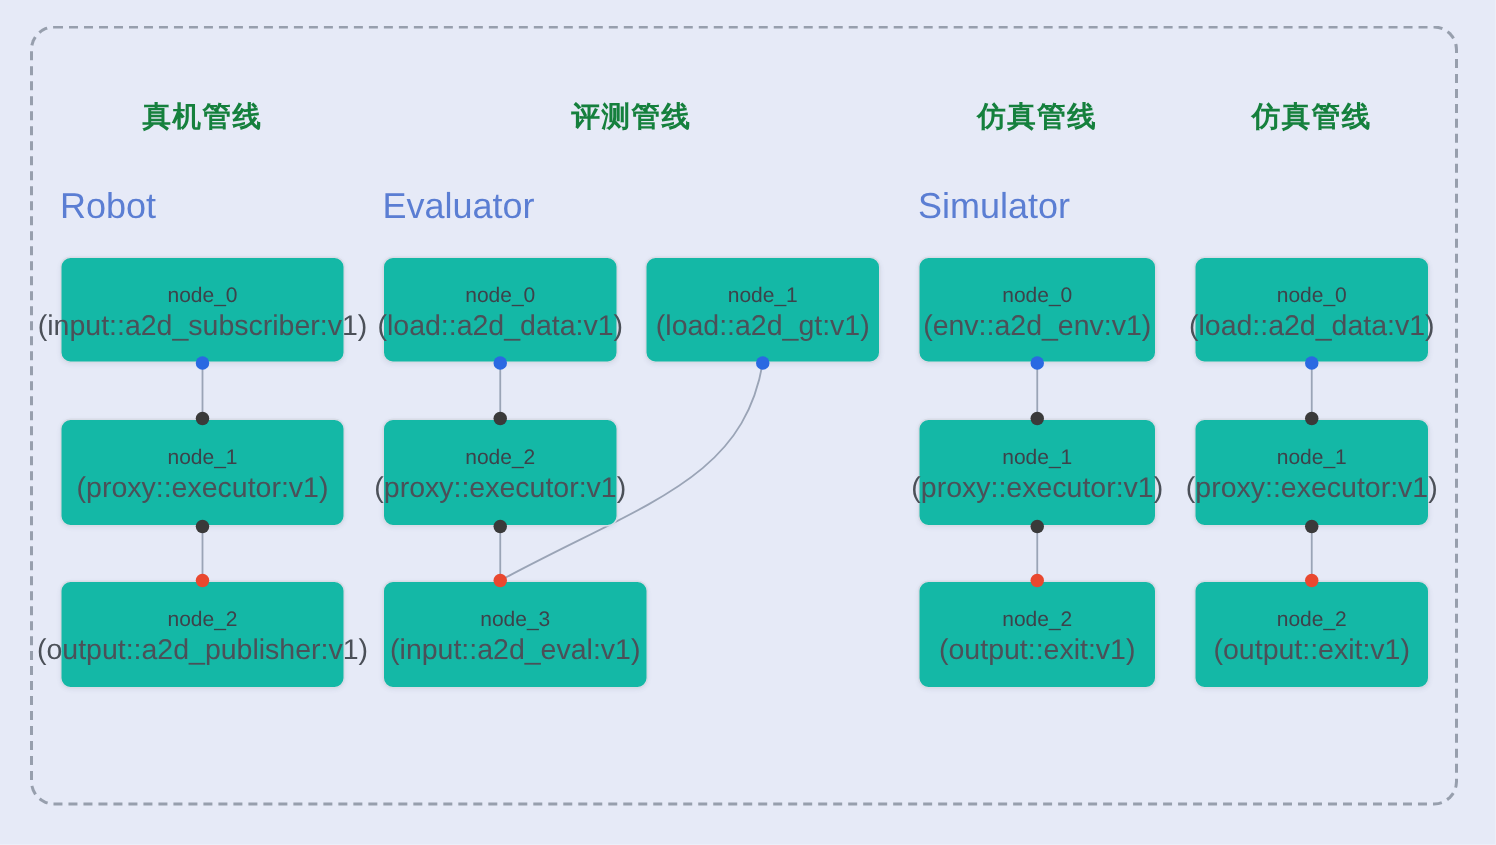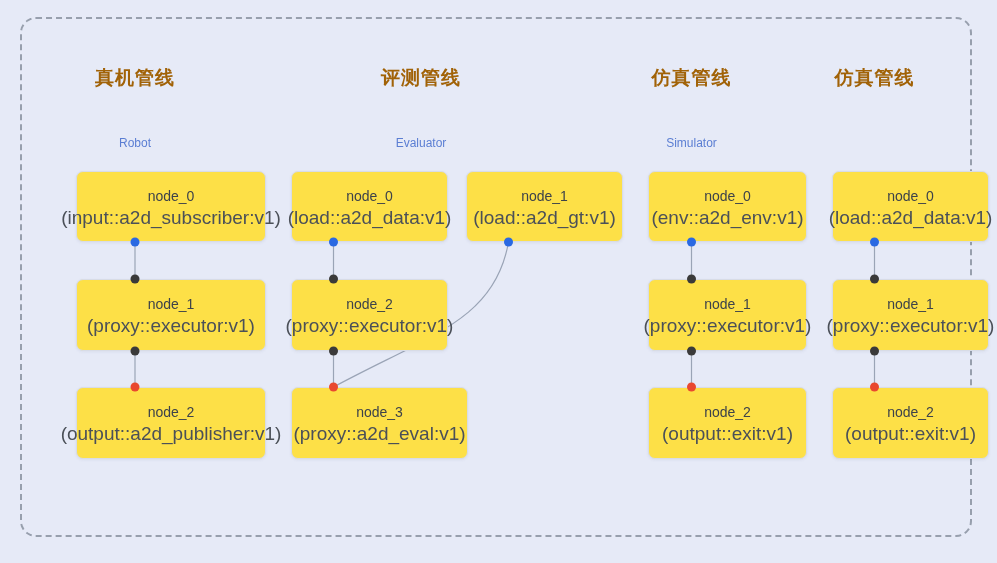--- a/index.html
+++ b/index.html
@@ -17,43 +17,42 @@
     width: 948px; height: 516px;
     border: 2px dashed #979fad;
     border-radius: 16px;
   }
   .title-zh {
     position: absolute;
     top: 65px;
     text-align: center;
     font-size: 19px;
     font-weight: 700;
-    color: #a16207;
+    color: #15803d;
     letter-spacing: 1px;
   }
   .title-en {
     position: absolute;
-    top: 136px;
-    text-align: center;
-    font-size: 12px;
+    top: 124px;
+    text-align: left;
+    font-size: 24px;
     color: #5b7ed3;
   }
   .node {
     position: absolute;
-    background: #fde047;
+    background: #14b8a6;
     border: 1px solid #d8dce6;
     border-radius: 7px;
     box-shadow: 0 1px 3px rgba(70,80,110,0.08);
     display: flex;
     flex-direction: column;
     align-items: center;
     justify-content: center;
     z-index: 2;
     box-sizing: border-box;
-    margin-left: 36px;
   }
   .node .nname {
     font-size: 14px;
     color: #3d424a;
     line-height: 21px;
   }
   .node .nimpl {
     font-size: 19px;
     color: #4b5058;
     line-height: 21px;
@@ -120,21 +119,21 @@
   <div class="node" style="left:430px;top:171px;width:157px;height:71px">
     <div class="nname">node_1</div>
     <div class="nimpl">(load::a2d_gt:v1)</div>
   </div>
   <div class="node" style="left:255px;top:279px;width:157px;height:72px">
     <div class="nname">node_2</div>
     <div class="nimpl">(proxy::executor:v1)</div>
   </div>
   <div class="node" style="left:255px;top:387px;width:177px;height:72px">
     <div class="nname">node_3</div>
-    <div class="nimpl">(proxy::a2d_eval:v1)</div>
+    <div class="nimpl">(input::a2d_eval:v1)</div>
   </div>
 
   <div class="node" style="left:612px;top:171px;width:159px;height:71px">
     <div class="nname">node_0</div>
     <div class="nimpl">(env::a2d_env:v1)</div>
   </div>
   <div class="node" style="left:612px;top:279px;width:159px;height:72px">
     <div class="nname">node_1</div>
     <div class="nimpl">(proxy::executor:v1)</div>
   </div>

